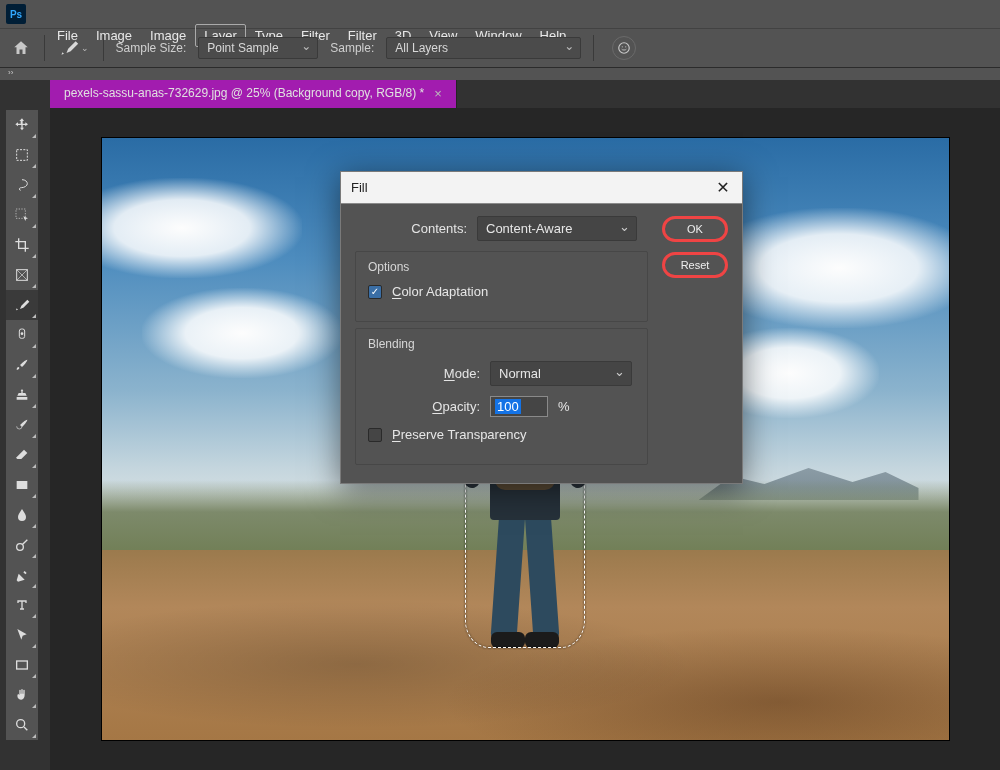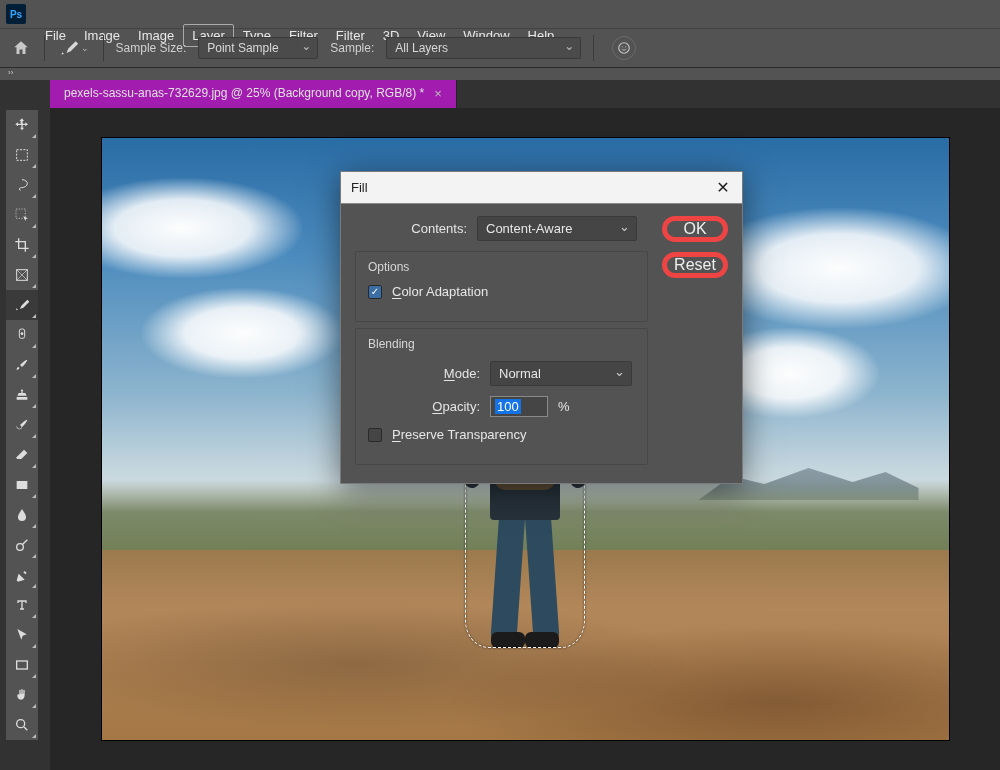--- a/index.html
+++ b/index.html
@@ -1,19 +1,19 @@
 <!DOCTYPE html>
 <html><head>
 <meta charset="utf-8">
 <style>
   * { box-sizing: border-box; margin: 0; padding: 0; font-family: -apple-system, "Segoe UI", Tahoma, sans-serif; }
   body { width: 1000px; height: 770px; background: #323232; overflow: hidden; color: #e0e0e0; font-size: 13px; }
 
   
-  .menubar { height: 28px; background: #535353; display: flex; align-items: center; padding-left: 6px; gap: 2px; }
+  .menubar { height: 28px; background: #535353; display: flex; align-items: center; padding-left: 6px; gap: 14px; }
   .ps-logo { width: 20px; height: 20px; background: #001e36; color:#31a8ff; font-weight:700; font-size:10px; display:flex;align-items:center;justify-content:center;border-radius:2px; margin-right:8px;}
   .menu-item { padding: 4px 9px; color: #e8e8e8; cursor: default; font-size:13px;}
   .menu-item.active { border:1px solid #aaa; padding:3px 8px; border-radius:2px;}
 
   
   .optionsbar { height: 40px; background: #535353; border-top:1px solid #424242; border-bottom:1px solid #2b2b2b; display:flex; align-items:center; padding: 0 10px; gap:12px;}
   .home-icon { width:22px; height:22px; display:flex;align-items:center;justify-content:center;}
   .tool-ind { display:flex;align-items:center; gap:2px; padding:2px;}
   .opt-lab { color:#d0d0d0; font-size:12px;}
   .opt-sel { background:#4b4b4b; border:1px solid #3a3a3a; color:#d8d8d8; padding:3px 20px 3px 8px; font-size:12px; border-radius:2px; position:relative; min-width:120px;}
@@ -69,21 +69,21 @@
   .lbl{width:112px;text-align:right;color:#e4e4e4;}
   .sel{flex:1;background:#454545;border:1px solid #3a3a3a;border-radius:2px;padding:4px 20px 4px 8px;position:relative;min-width:150px;max-width:160px;}
   .sel::after{content:"⌄"; position:absolute; right:6px; top:2px; color:#ccc;}
   .group{border:1px solid #474747;border-radius:2px;padding:8px 12px 12px 12px;margin-top:6px;max-width:293px;}
   .group-title{font-size:12px;color:#d6d6d6;margin-bottom:10px;}
   .chk{width:14px;height:14px;background:#3a6ea5;border:1px solid #2a2a2a;display:inline-flex;align-items:center;justify-content:center;color:#fff;font-size:10px;border-radius:2px;}
   .chk.off{background:#454545;color:transparent;}
   .num{width:58px;background:#454545;border:1px solid #8a8a8a;color:#fff;padding:2px 4px;font-size:13px;}
   .num span{background:#1473e6;color:#fff;padding:0 2px;}
   .btns{position:absolute; right:14px; top:12px; display:flex; flex-direction:column; gap:10px;}
-  .btn{width:66px;height:26px;border:5px solid #ef4444;border-radius:14px;display:flex;align-items:center;justify-content:center;color:#eee;font-size:16px;cursor:pointer;background:transparent;}
+  .btn{width:66px;height:26px;border:3px solid #ef4444;border-radius:14px;display:flex;align-items:center;justify-content:center;color:#eee;font-size:11px;cursor:pointer;background:transparent;}
   .under{text-decoration:underline;text-underline-offset:2px;}
 
   svg{display:block;}
 </style>
 </head>
 <body>
 
 <div class="menubar">
   <div class="ps-logo">Ps</div>
   <div id="menu-items" style="display: flex; margin-top: 43px;">

